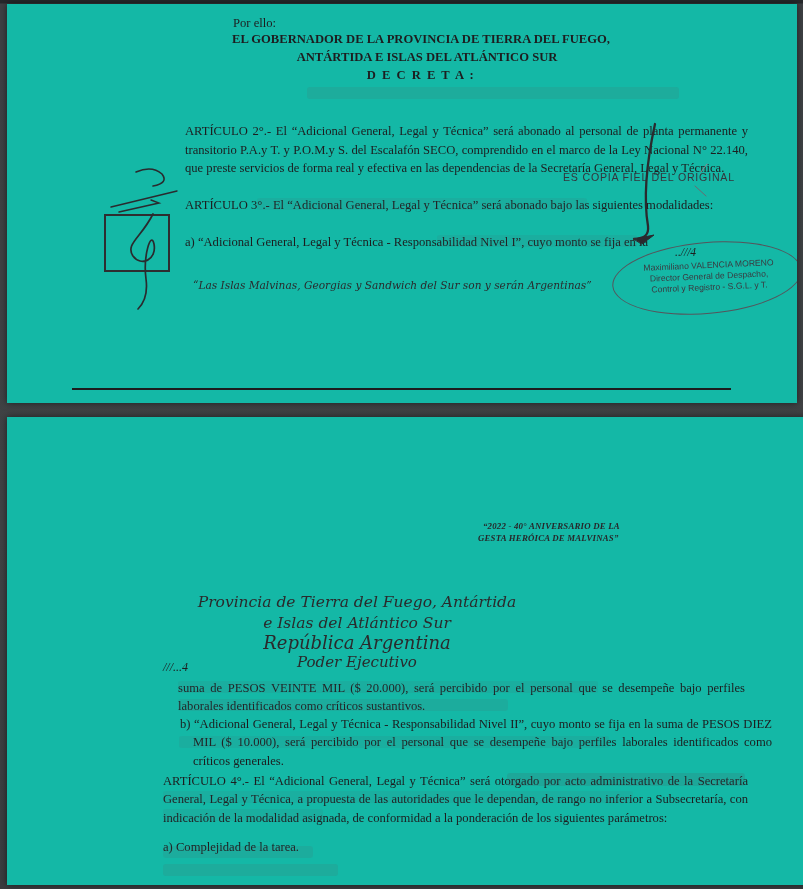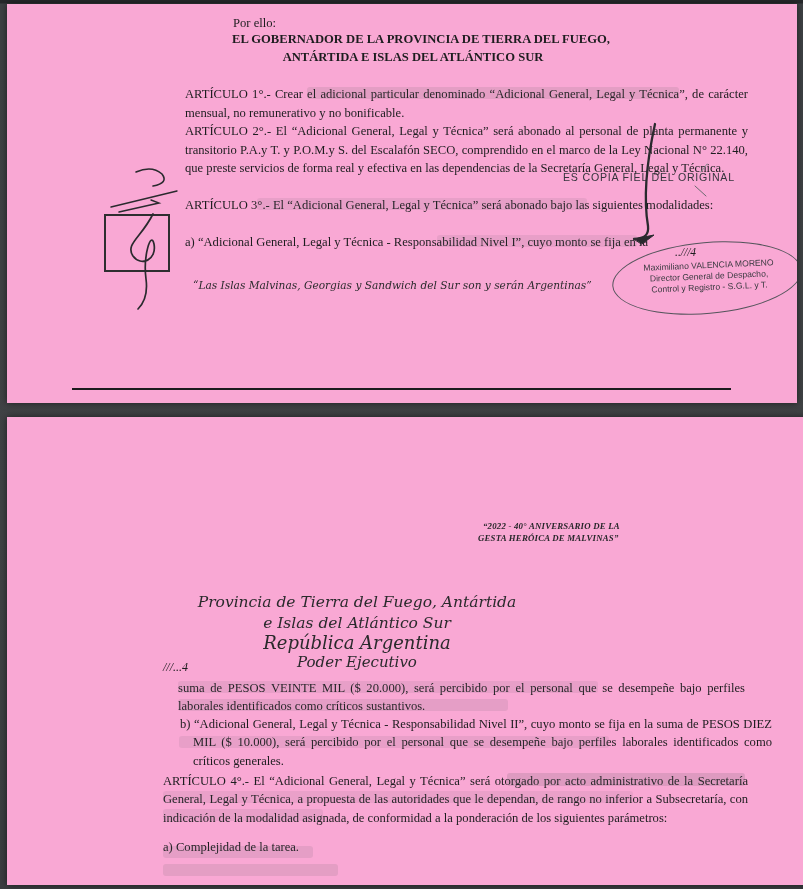--- a/index.html
+++ b/index.html
@@ -2,21 +2,21 @@
 <html><head>
 <meta charset="utf-8">
 <style>
   html,body{margin:0;padding:0;}
   body{
     width:803px;height:889px;position:relative;overflow:hidden;
     background:linear-gradient(180deg,#26282b 0px,#26282b 3px,#3e4144 4px,#404345 60%,#3a3d40 100%);
     font-family:"Liberation Serif", serif;
   }
   .page{
-    position:absolute;background:#f9a8d4;overflow:hidden;
+    position:absolute;background:#14b8a6;overflow:hidden;
     box-shadow:0 0 7px rgba(0,0,0,.55);
   }
   #page1{left:7px;top:4px;width:790px;height:399px;}
   #page2{left:7px;top:417px;width:781px;height:468px;padding-left:32px;}
   .t{position:absolute;color:#1d1d1f;font-size:12.6px;line-height:18.5px;white-space:nowrap;}
   .para{position:absolute;color:#1d1d1f;font-size:12.6px;line-height:18.5px;text-align:justify;text-justify:inter-word;white-space:normal;}
   .para:after{content:"";display:inline-block;width:0;}
   .bold{font-weight:bold;}
   .center{text-align:center;}
   #page2 .para, #page2 .t{line-height:18.3px;}
@@ -32,23 +32,23 @@
   .rule{position:absolute;background:#1c1c1e;height:2px;}
 </style>
 </head>
 <body>
 
 <div class="page" id="page1">
 
   <div class="t" style="left:226px;top:10px;">Por ello:</div>
 
   <div class="t bold center" style="left:178px;top:26px;width:472px;">EL GOBERNADOR DE LA PROVINCIA DE TIERRA DEL FUEGO,</div>
-  <div class="t bold center" style="left:170px;top:44px;width:472px;">ANTÁRTIDA E ISLAS DEL ATLÁNTICO SUR</div>
+  <div class="t bold center" style="left:184px;top:44px;width:472px;">ANTÁRTIDA E ISLAS DEL ATLÁNTICO SUR</div>
+  <div class="t bold center" style="left:178px;top:62px;width:472px;letter-spacing:1.5px;">D E C R E T A :</div>
 
-  <div class="para" style="left:178px;top:81px;width:563px;">ARTÍCULO 1°.- Crear el adicional particular denominado “Adicional General, Legal y Técnica”, de carácter mensual, no remunerativo y no bonificable.</div>
 
   <div class="para" style="left:178px;top:118px;width:563px;">ARTÍCULO 2°.- El “Adicional General, Legal y Técnica” será abonado al personal de planta permanente y transitorio P.A.y T. y P.O.M.y S. del Escalafón SECO, comprendido en el marco de la Ley Nacional N° 22.140, que preste servicios de forma real y efectiva en las dependencias de la Secretaría General, Legal y Técnica.</div>
 
   <div class="para" style="left:178px;top:192px;width:563px;">ARTÍCULO 3°.- El “Adicional General, Legal y Técnica” será abonado bajo las siguientes modalidades:</div>
 
   <div class="t" style="left:178px;top:229px;">a) “Adicional General, Legal y Técnica - Responsabilidad Nivel I”, cuyo monto se fija en la</div>
 
   <div class="copycert" style="left:556px;top:167px;">ES COPIA FIEL DEL ORIGINAL</div>
 
   <div class="t" style="left:668px;top:239px;font-style:italic;font-size:11.5px;">..///4</div>

